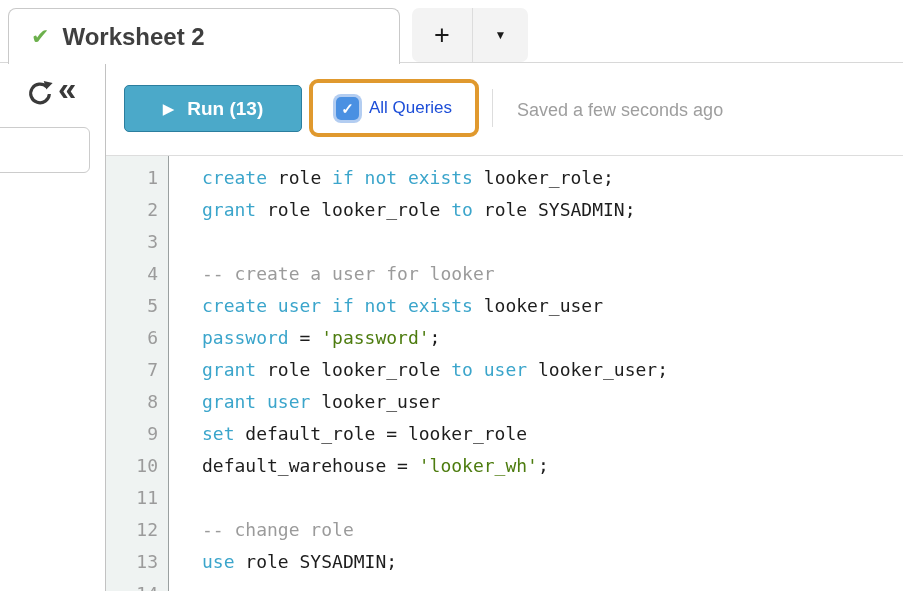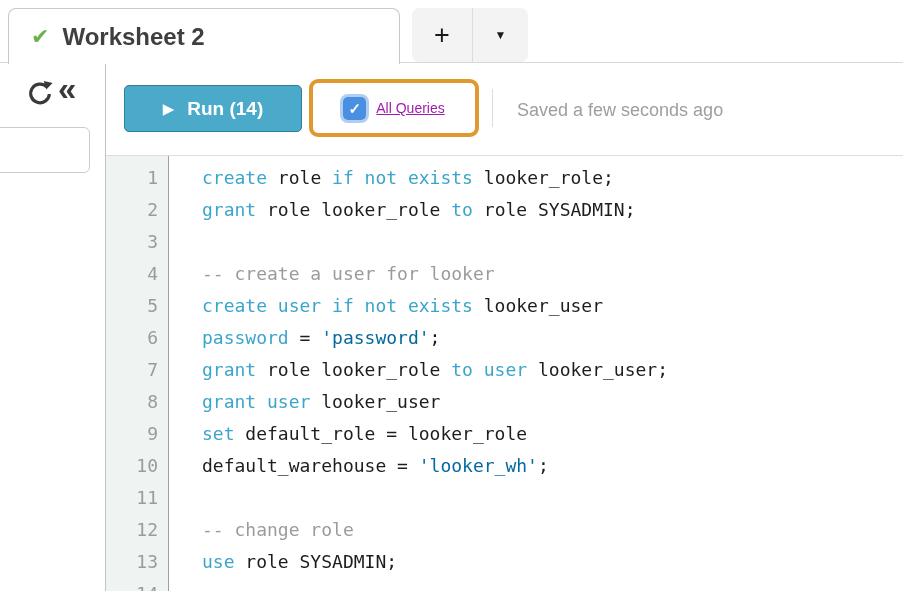--- a/index.html
+++ b/index.html
@@ -36,37 +36,37 @@
              display:flex; align-items:center; justify-content:center; gap:13px; cursor:pointer; }
   .run-play { color:#fff; font-size:15px; line-height:15px; }
   .run-label { color:#fff; font-size:19px; font-weight:bold; }
   .annotation { position:absolute; left:309px; top:79px; width:170px; height:58px;
                 border:4px solid #e0992e; border-radius:9px;
                 display:flex; align-items:center; justify-content:center; gap:10px; }
   .cbox { width:23px; height:23px; background:#4a90e2; border-radius:5px;
           box-shadow:0 0 0 3px #b3cdf1; display:flex; align-items:center; justify-content:center;
           cursor:pointer; flex:none; }
   .cbox-check { color:#fff; font-size:15px; font-weight:bold; line-height:15px; }
-  .cbox-label { font-size:14px; color:#a21caf; cursor:pointer;text-decoration:underline; }
+  .cbox-label { font-size:17px; color:#1d4ed8; cursor:pointer; }
   .tdivider { position:absolute; left:492px; top:89px; width:1px; height:38px; background:#ddd; }
   .saved-status { position:absolute; left:509px; top:95px; height:30px; line-height:30px;
                   font-size:18px; color:#9e9e9e;margin-left:8px; }
 
   
   .editor-topborder { position:absolute; left:106px; top:155px; width:797px; height:1px; background:#ddd; }
   .gutter { position:absolute; left:106px; top:156px; width:63px; height:435px;
             background:#eff3f2; border-right:1px solid #9aa0a0; padding-top:6px; }
   .ln { height:32px; line-height:32px; text-align:right; padding-right:10px;
         font-family:"DejaVu Sans Mono", monospace; font-size:18px; color:#9b9b9b; }
   .codearea { position:absolute; left:170px; top:156px; width:875px; height:435px;
               background:#fff; padding:6px 0 0 32px; cursor:text; overflow:hidden; }
   .cl { height:32px; line-height:32px; white-space:pre;
         font-family:"DejaVu Sans Mono", monospace; font-size:18px; color:#1d1d1d; }
   .cl .kw { color:#3ba5cb; }
-  .cl .str { color:#0369a1; }
+  .cl .str { color:#4d7c0f; }
   .cl .cm { color:#9b9b9b;text-align:right; }
   .cl .pl { color:#1d1d1d; }
 </style>
 </head>
 <body>
 
 <div id="screen">
 
   <div class="tabbar-border"></div>
 
@@ -86,21 +86,21 @@
       <path d="M 17.8 6.0 A 8 8 0 1 0 20 12" fill="none" stroke="#3a3a3a" stroke-width="2.7"></path>
       <polygon points="15.2,0.8 22.8,2.6 17.4,8.2" fill="#3a3a3a"></polygon>
     </svg>
   </div>
   <div class="collapse-btn">«</div>
   <div class="sidebar-box"></div>
   <div class="vdivider"></div>
 
   <div class="run-btn">
     <span class="run-play">▶</span>
-    <span class="run-label">Run (14)</span>
+    <span class="run-label">Run (13)</span>
   </div>
 
   <div class="annotation">
     <div class="cbox">
       <span class="cbox-check">✓</span>
     </div>
     <span class="cbox-label">All Queries</span>
   </div>
 
   <div class="tdivider"></div>

